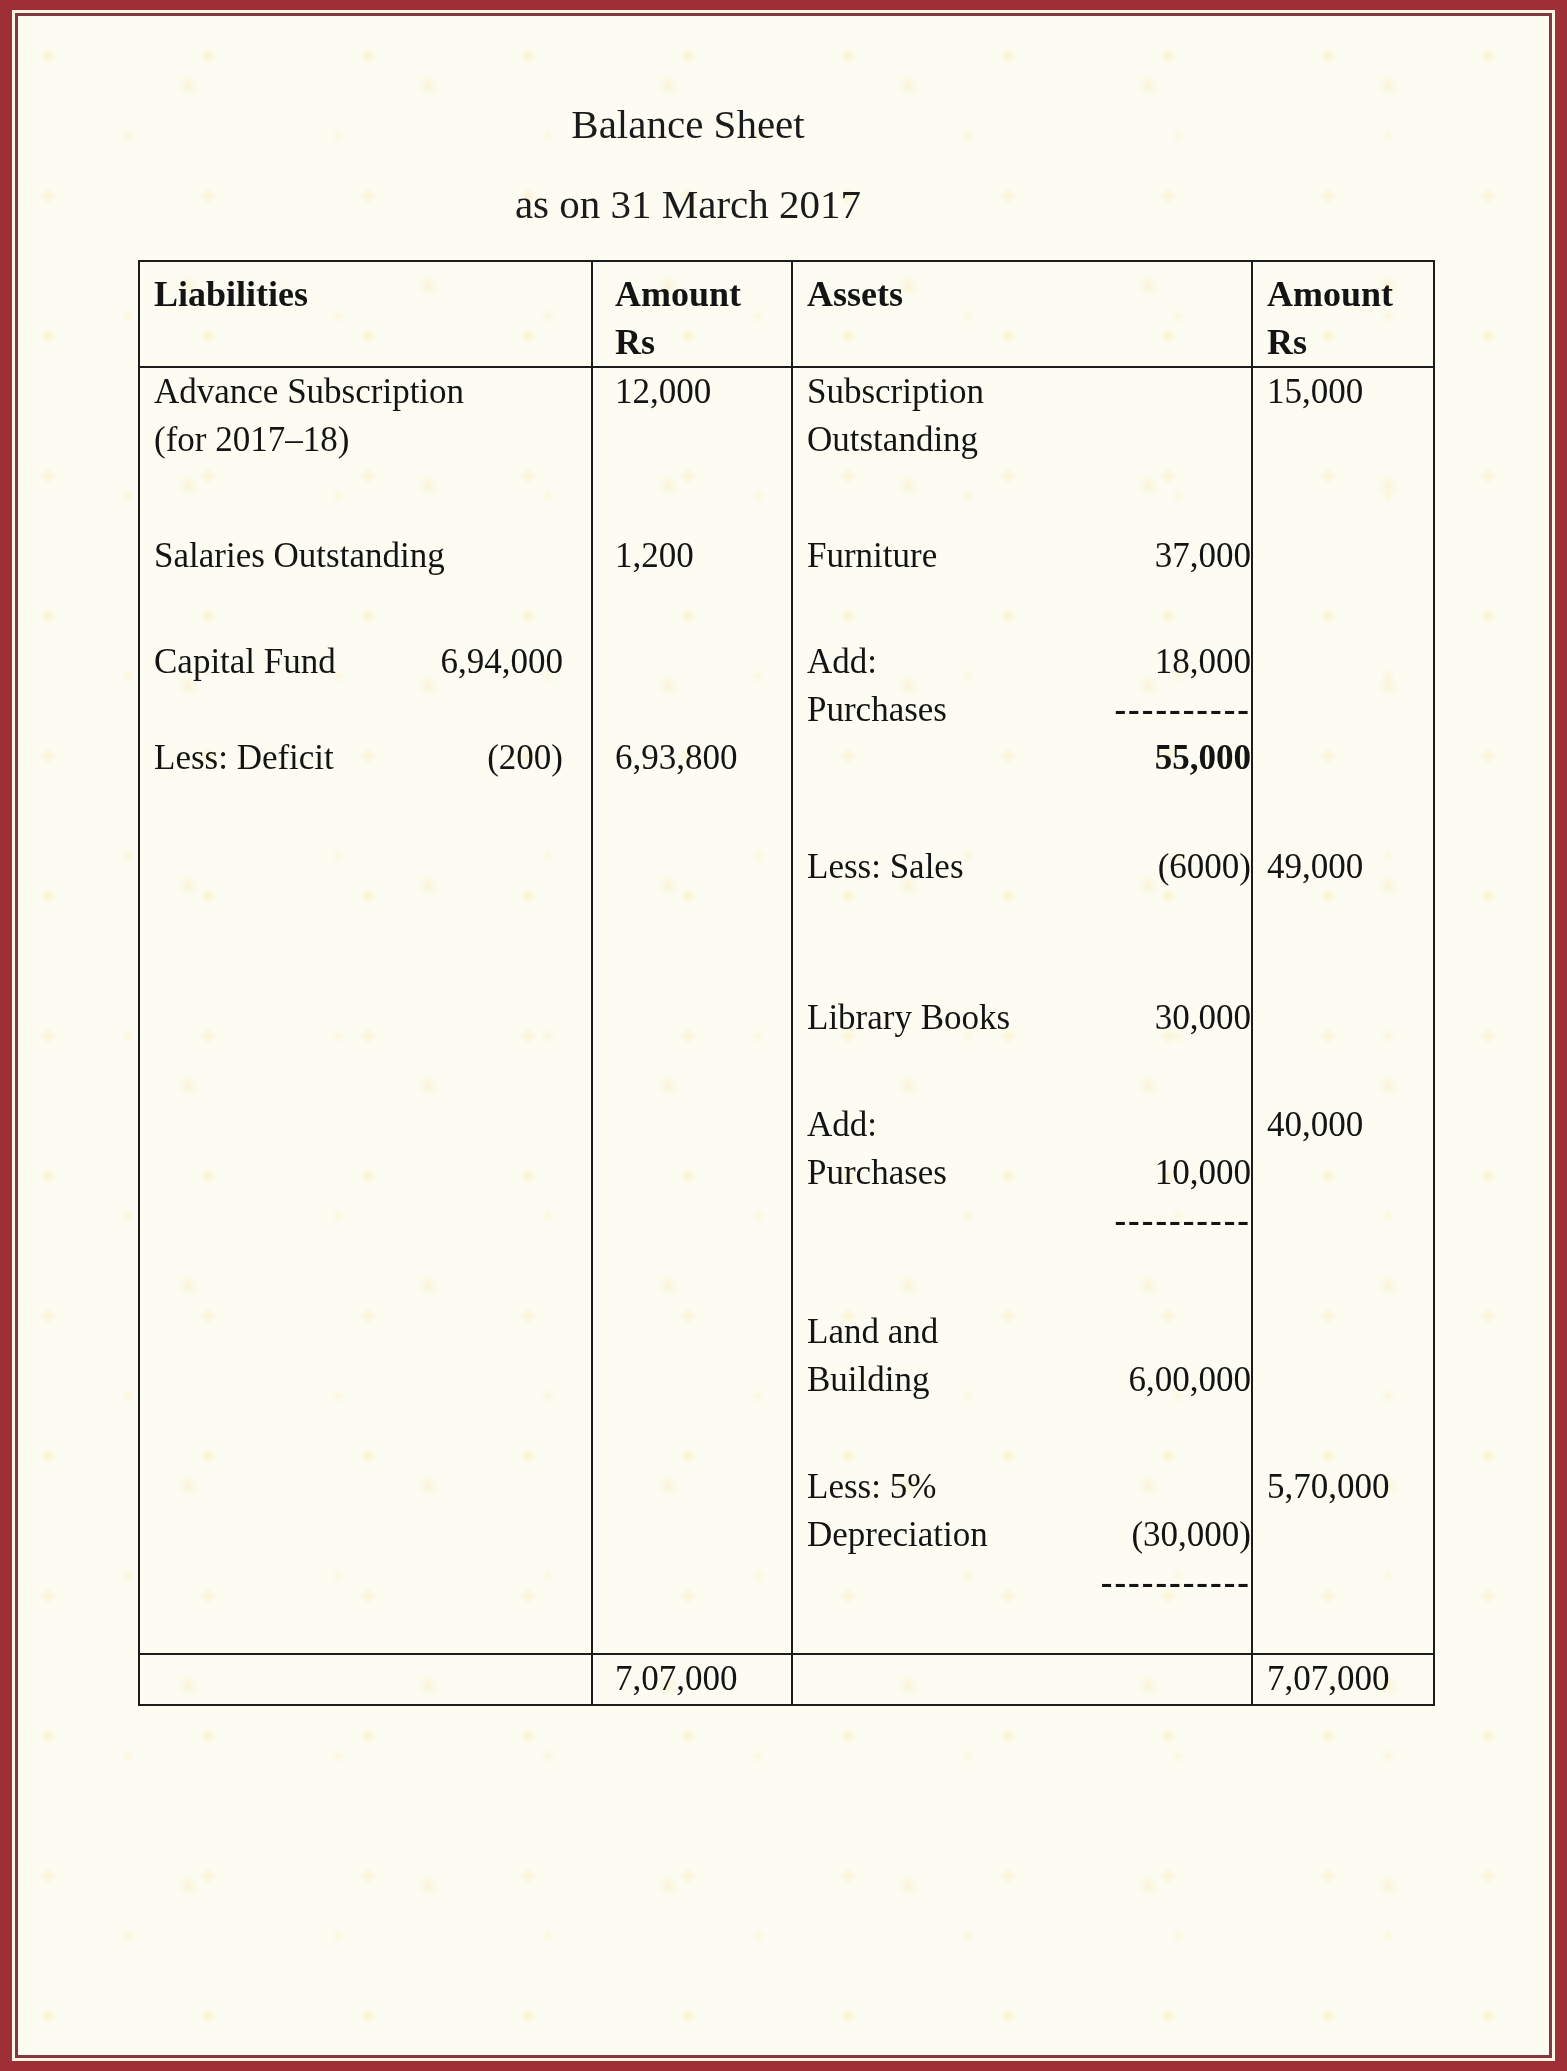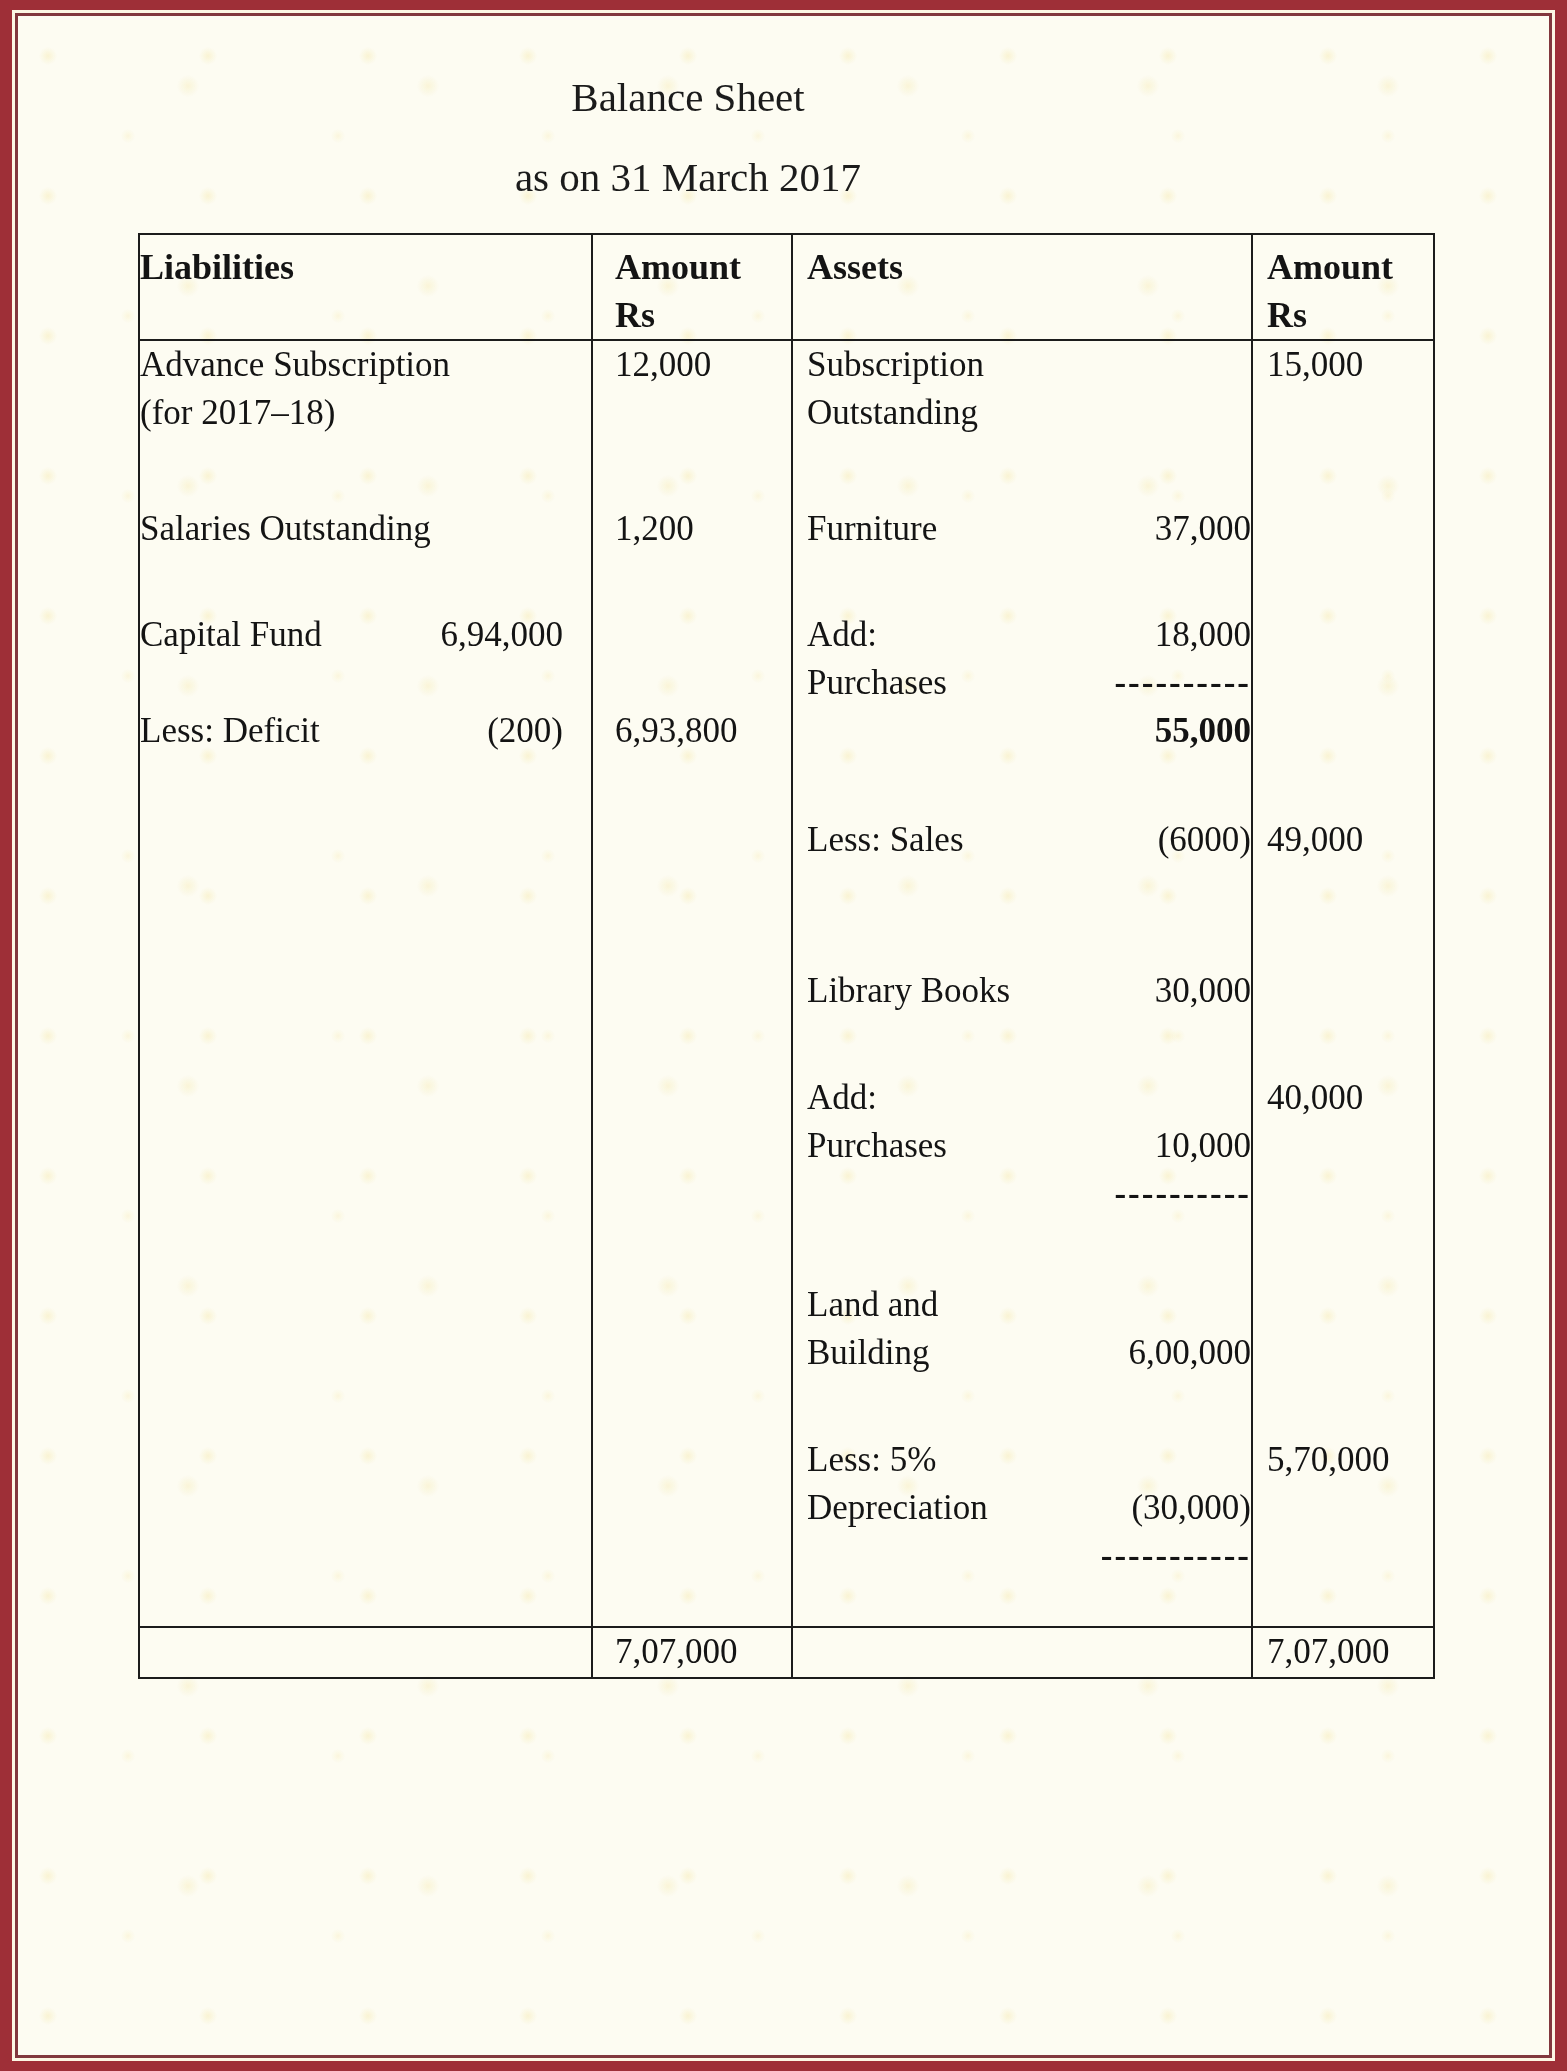--- a/index.html
+++ b/index.html
@@ -18,21 +18,21 @@
       radial-gradient(circle 8px at 30px 40px, rgba(246,236,185,.55), rgba(246,236,185,0) 9px),
       radial-gradient(circle 6px at 110px 120px, rgba(248,240,200,.5), rgba(248,240,200,0) 7px),
       radial-gradient(circle 10px at 170px 70px, rgba(243,232,175,.4), rgba(243,232,175,0) 11px);
     background-size:160px 140px, 210px 180px, 240px 200px;
     border:3px solid #82383e;
     box-shadow:0 0 0 3px #fcf7e4;
     overflow:hidden;
   }
   .titles {
     width:1340px;
-    padding-top:53px;
+    padding-top:80px;
     text-align:center;
     color:#1b1b1b;
     font-size:41px;
   }
   .title    { line-height:56px; }
   .subtitle { margin-top:24px; line-height:56px;font-family:Liberation Serif, serif; }
 
   table.bs {
     border-collapse:collapse;
     table-layout:fixed;
@@ -52,21 +52,21 @@
     border-bottom:2px solid #1c1c1c;
     font-weight:bold;
     font-size:36px;
     padding-top:8px;
     height:92px;
   }
   .bs tr.tot td {
     border-top:2px solid #1c1c1c;
     height:49px;
   }
-  td.c1 { padding-right:28px; }
+  td.c1 { padding-left:14px; padding-right:28px; }
   td.c2 { padding-left:22px; padding-right:8px;  }
   td.c3 { padding-left:14px; }
   td.c4 { padding-left:14px; padding-right:8px;  }
   .line { display:flex;gap:43px; }
   .line .sub { margin-left:auto; }
   .subonly { text-align:right;font-weight:bold; }
   .dash { font-weight:bold; letter-spacing:2px; white-space:nowrap; }
   .pt1 { padding-top:48px; }
 </style>
 </head>

